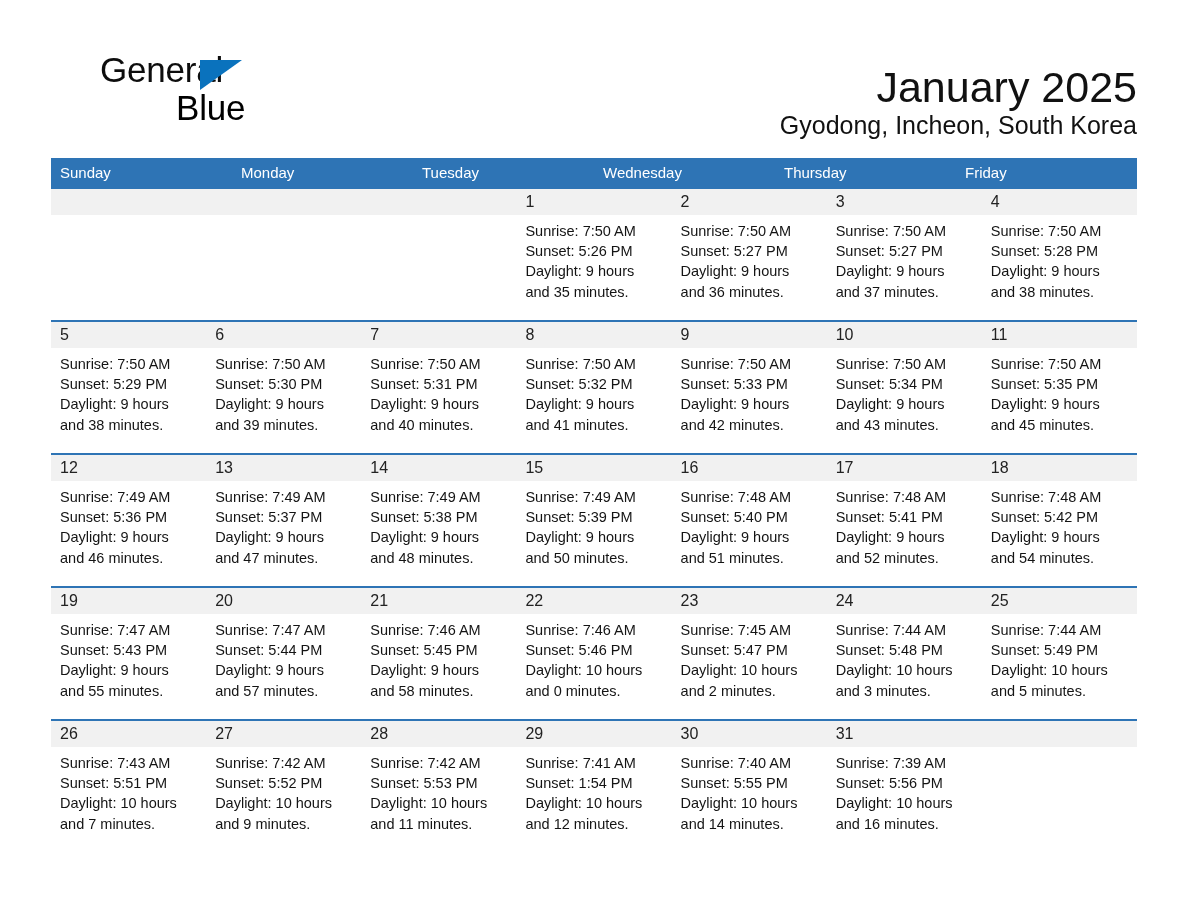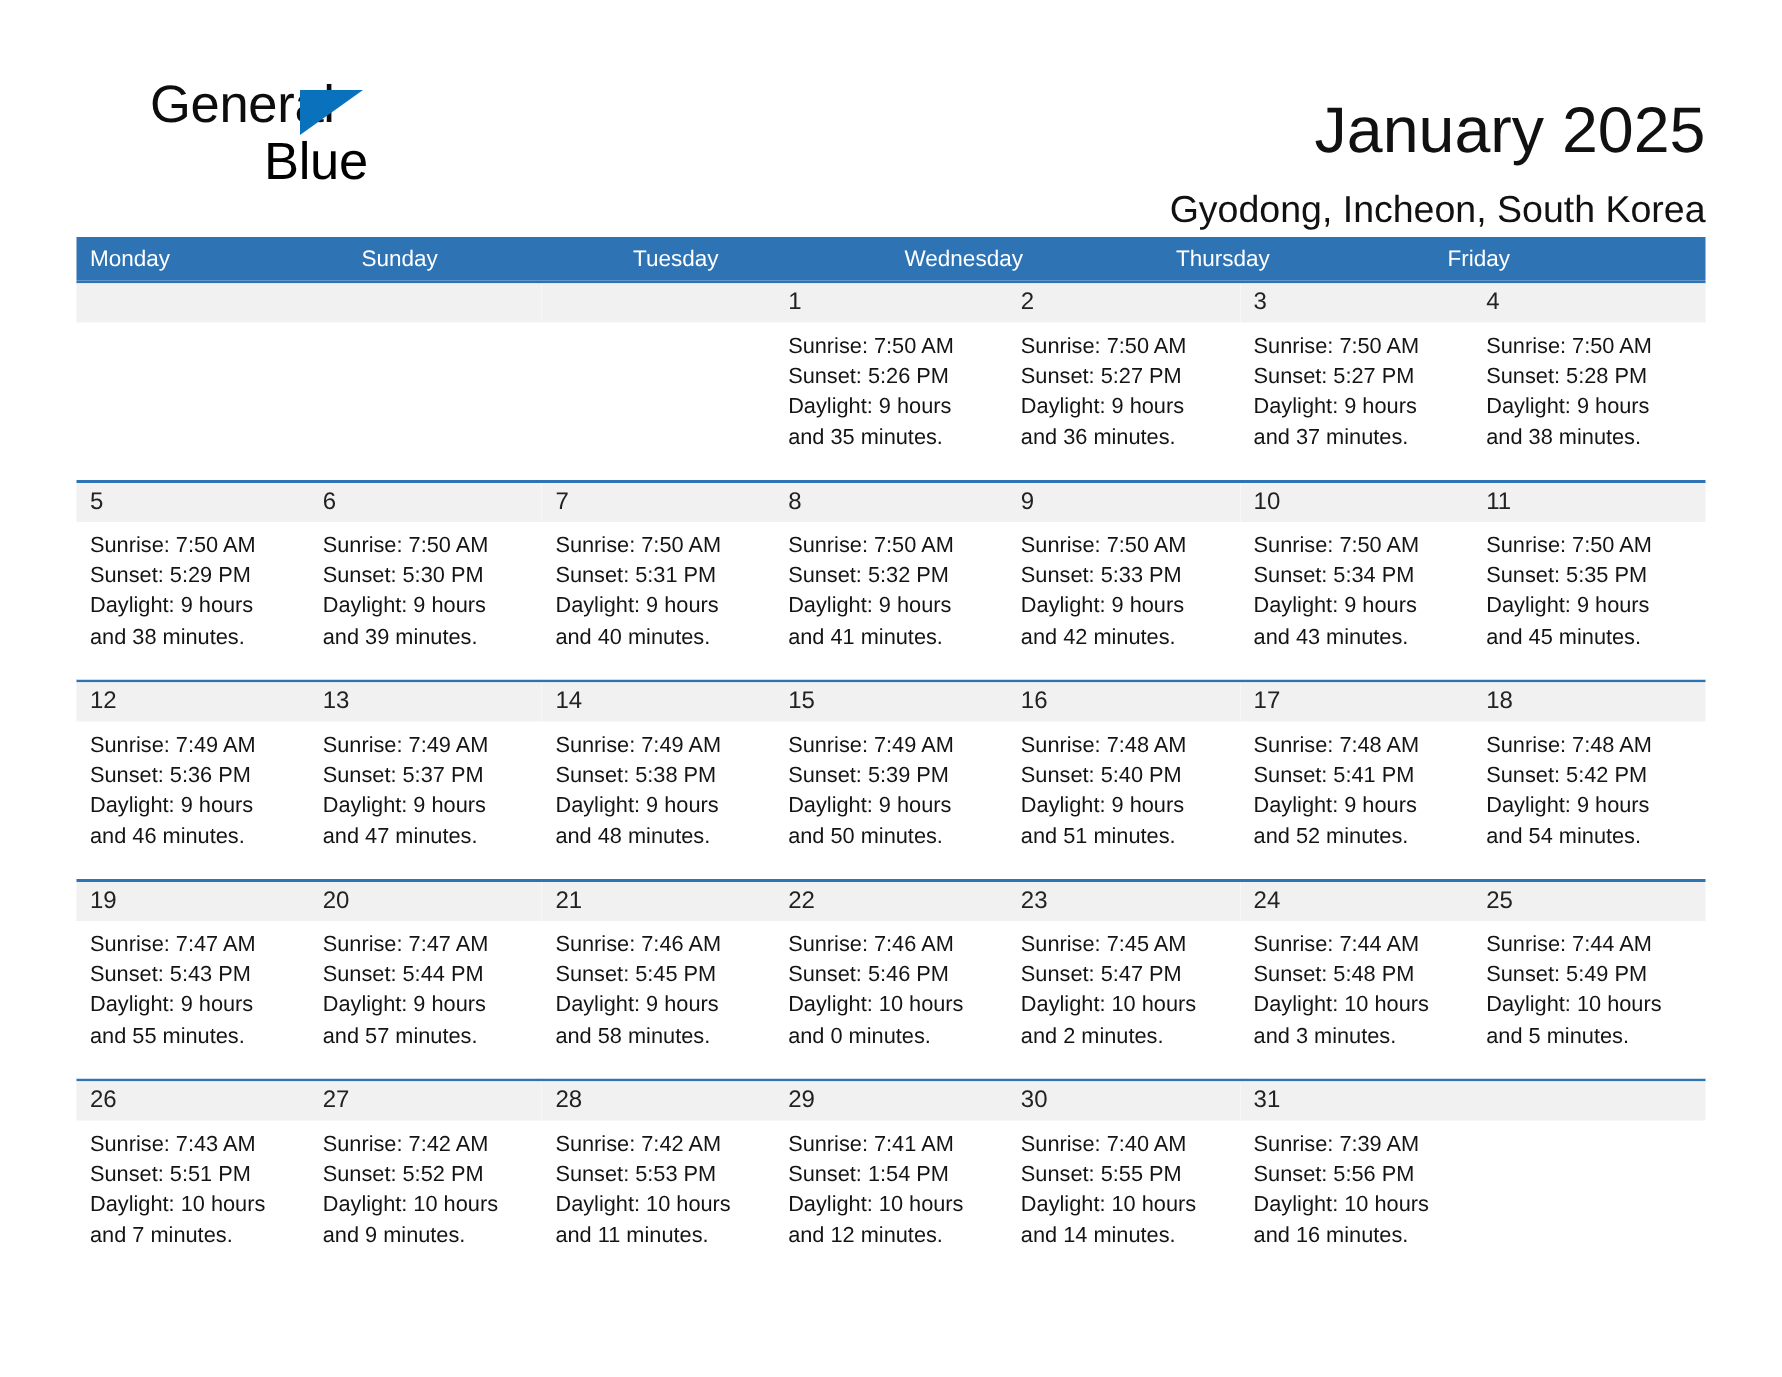--- a/index.html
+++ b/index.html
@@ -74,21 +74,21 @@
     line-height: 55px;
     text-align: right;
     color: #111111;
     font-weight: 400;
     white-space: nowrap;
     margin-top: 20px;
   }
   .subtitle {
     position: absolute;
     right: 0;
-    top: 84px;
+    top: 69px;
     font-size: 25px;
     line-height: 32px;
     text-align: right;
     color: #111111;
     font-weight: 400;
     white-space: nowrap;
   }
 
   
   .calendar {
@@ -158,22 +158,22 @@
       <span class="logo-general">General</span>
       <span class="logo-tri"></span>
       <span class="logo-blue">Blue</span>
     </div>
     <div class="title">January 2025</div>
     <div class="subtitle">Gyodong, Incheon, South Korea</div>
   </div>
 
   <div class="calendar">
     <div class="weekdays">
+      <div class="weekday">Sunday</div>
       <div class="weekday">Monday</div>
-      <div class="weekday">Sunday</div>
       <div class="weekday">Tuesday</div>
       <div class="weekday">Wednesday</div>
       <div class="weekday">Thursday</div>
       <div class="weekday">Friday</div>
     </div>
 
     <div class="week">
       <div class="cell empty">
         <div class="daynum-band"></div>
         <div class="lines">

